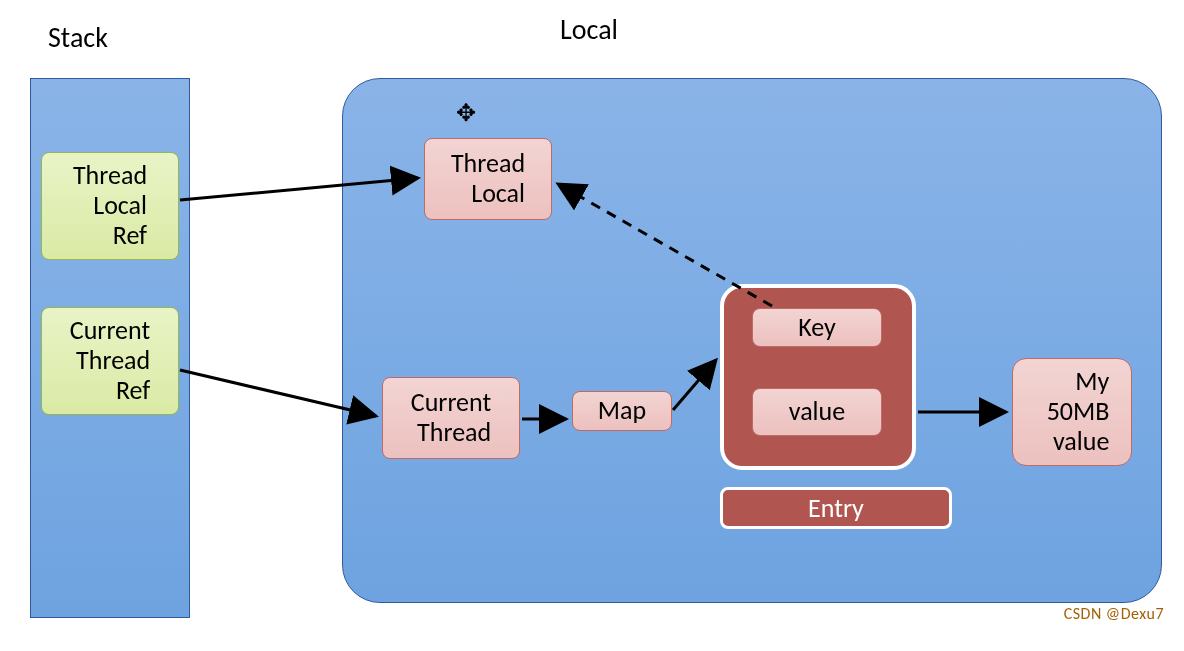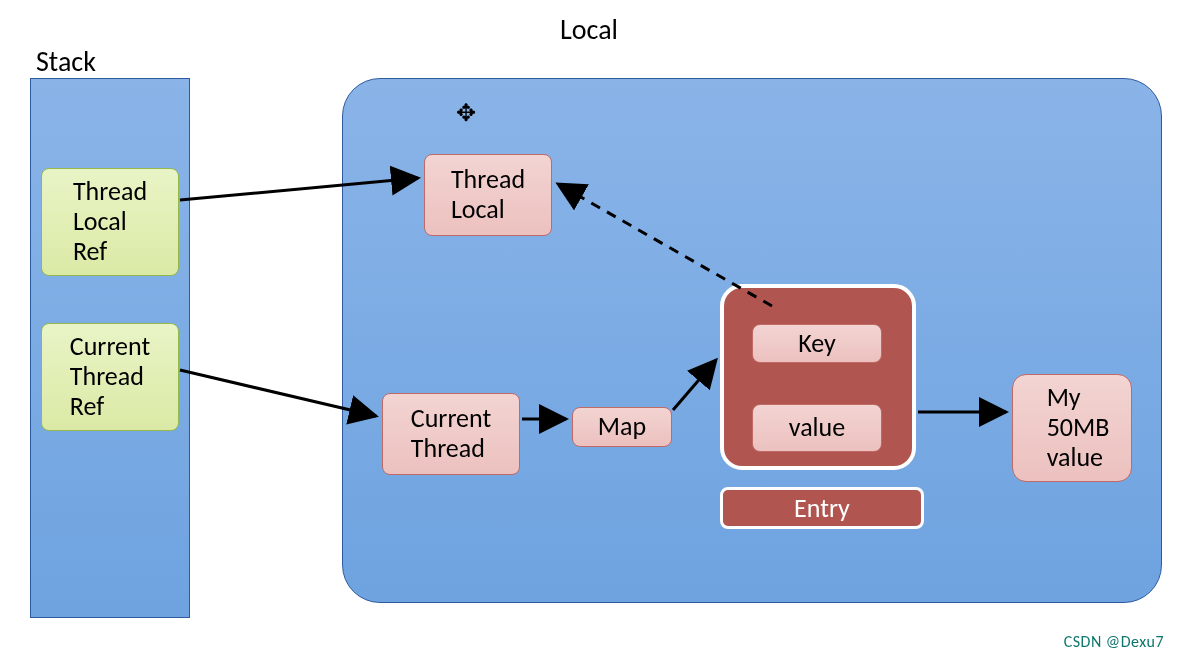--- a/index.html
+++ b/index.html
@@ -34,26 +34,25 @@
     height: 525px;
     background: linear-gradient(#8ab4e8, #6ea3e0);
     border: 1px solid #2e5a9e;
     border-radius: 38px;
   }
   .box {
     position: absolute;
     display: flex;
     align-items: center;
     justify-content: center;
-    text-align: left;
+    text-align: right;
     font-size: 26px;
     line-height: 1.15;
     color: #000;
     border-radius: 8px;
-    margin-top: 16px;
   }
   .green {
     background: linear-gradient(#e8f4c6, #daeaa5);
     border: 1px solid #94b84b;
   }
   .pink {
     background: linear-gradient(#f2d4d2, #ecc1bf);
     border: 1px solid #c06a66;
   }
   .entry-container {
@@ -69,41 +68,41 @@
     border-radius: 8px;
     color: #fff;
     display: flex;
     align-items: center;
     justify-content: center;
     font-size: 26px;
   }
   .watermark {
     position: absolute;
     right: 20px;
-    bottom: 0;
+    bottom: 28px;
     font-size: 16px;
-    color: #0f766e;
+    color: #a16207;
     letter-spacing: 0.5px;
   }
   .cursor {
     position: absolute;
     font-size: 24px;
     color: #000;
   }
   svg.arrows {
     position: absolute;
     left: 0; top: 0;
     width: 1184px; height: 651px;
     pointer-events: none;
   }
 </style>
 </head>
 <body>
 
-<div class="title" style="left:36px; top:20px;margin-top:24px;">Stack</div>
+<div class="title" style="left:48px; top:20px;">Stack</div>
 <div class="title" style="left:560px; top:12px;">Local</div>
 
 <div class="stack-region"></div>
 
 <div class="heap-region"></div>
 
 <div class="box green" style="left:41px; top:152px; width:138px; height:108px; white-space:pre;">Thread
 Local
 Ref</div>
 <div class="box green" style="left:41px; top:307px; width:138px; height:108px; white-space:pre;">Current
@@ -117,21 +116,21 @@
 Thread</div>
 
 <div class="box pink" style="left:572px; top:391px; width:100px; height:40px;">Map</div>
 
 <div class="entry-container" style="left:720px; top:284px; width:196px; height:186px;"></div>
 
 <div class="box pink" style="left:752px; top:308px; width:130px; height:39px;">Key</div>
 
 <div class="box pink" style="left:752px; top:388px; width:130px; height:48px;">value</div>
 
-<div class="entry-label" style="left:720px; top:487px; width:204px; height:42px;">Entry</div>
+<div class="entry-label" style="left:720px; top:487px; width:232px; height:42px;">Entry</div>
 
 <div class="box pink" style="left:1012px; top:358px; width:120px; height:108px; white-space:pre; border-radius:14px;padding-left:12px;">My
 50MB
 value</div>
 
 <div class="cursor" style="left:456px; top:98px;">✥</div>
 
 <div class="watermark">CSDN @Dexu7</div>
 
 <svg class="arrows">

